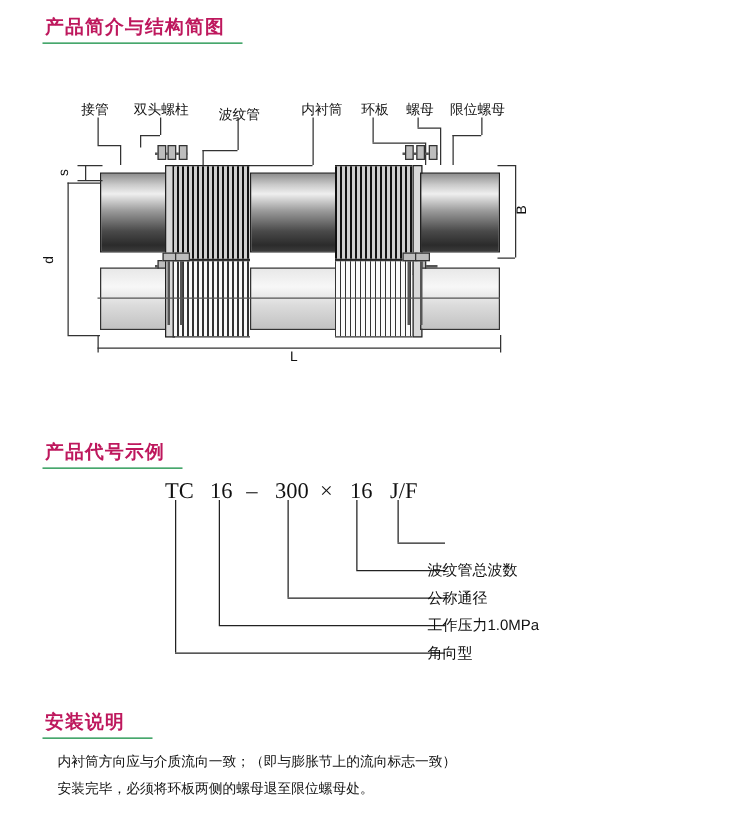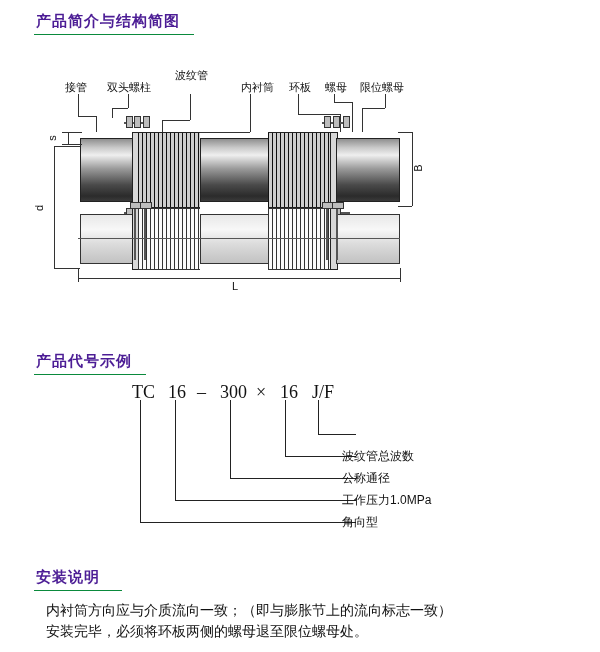--- a/index.html
+++ b/index.html
@@ -14,21 +14,21 @@
     font-family: "Liberation Sans", sans-serif;
     color: #1a1a1a;
     overflow: hidden;
   }
 
   .section-title {
     position: absolute;
     left: 36px;
     font-size: 15px;
     font-weight: bold;
-    color: #4c1d95;
+    color: #be185d;
     letter-spacing: 1px;
   }
   .title-underline {
     position: absolute;
     left: 34px;
     height: 1px;
     background: #0a8a3c;
   }
 
   
@@ -142,37 +142,37 @@
 
   
   #sec3-title { top: 568px; }
   #sec3-rule  { top: 590px; width: 88px; }
 
   #install-text {
     position: absolute;
     left: 46px;
     top: 600px;
     width: 520px;
-    font-size: 14px;
+    font-size: 11px;
     line-height: 21px;
     color: #111;
   }
   #install-text div { white-space: nowrap; }
 </style>
 </head>
 <body>
 
 <div class="section-title" id="sec1-title">产品简介与结构简图</div>
 <div class="title-underline" id="sec1-rule"></div>
 
 <div id="drawing">
 
   <div class="lbl" style="left:25px; top:14px;">接管</div>
   <div class="lbl" style="left:67px; top:14px;">双头螺柱</div>
-  <div class="lbl" style="left:135px; top:2px;">波纹管</div>
+  <div class="lbl" style="left:135px; top:18px;">波纹管</div>
   <div class="lbl" style="left:201px; top:14px;">内衬筒</div>
   <div class="lbl" style="left:249px; top:14px;text-align:right;">环板</div>
   <div class="lbl" style="left:285px; top:14px;">螺母</div>
   <div class="lbl" style="left:320px; top:14px;">限位螺母</div>
 
   <div class="leader vline" style="left:38px;  top:28px; height:22px;"></div>
   <div class="leader hline" style="left:38px;  top:50px; width:18px;"></div>
   <div class="leader vline" style="left:56px;  top:50px; height:16px;"></div>
 
   <div class="leader vline" style="left:88px;  top:28px; height:14px;"></div>

